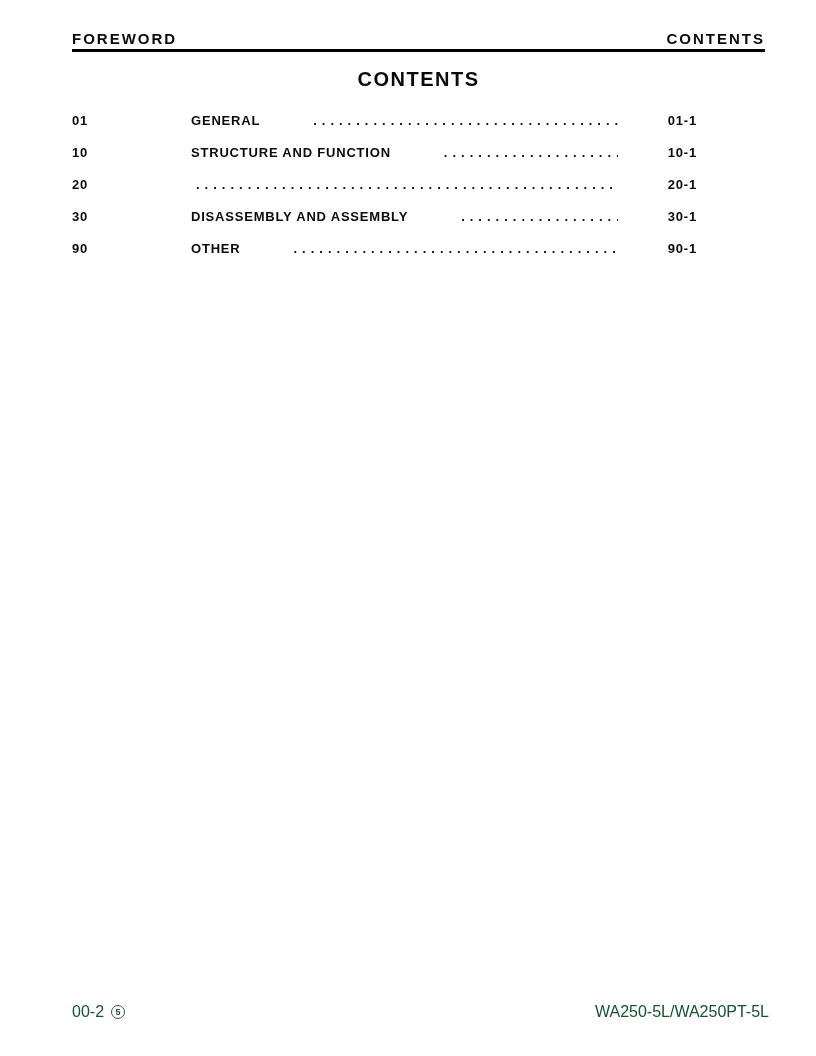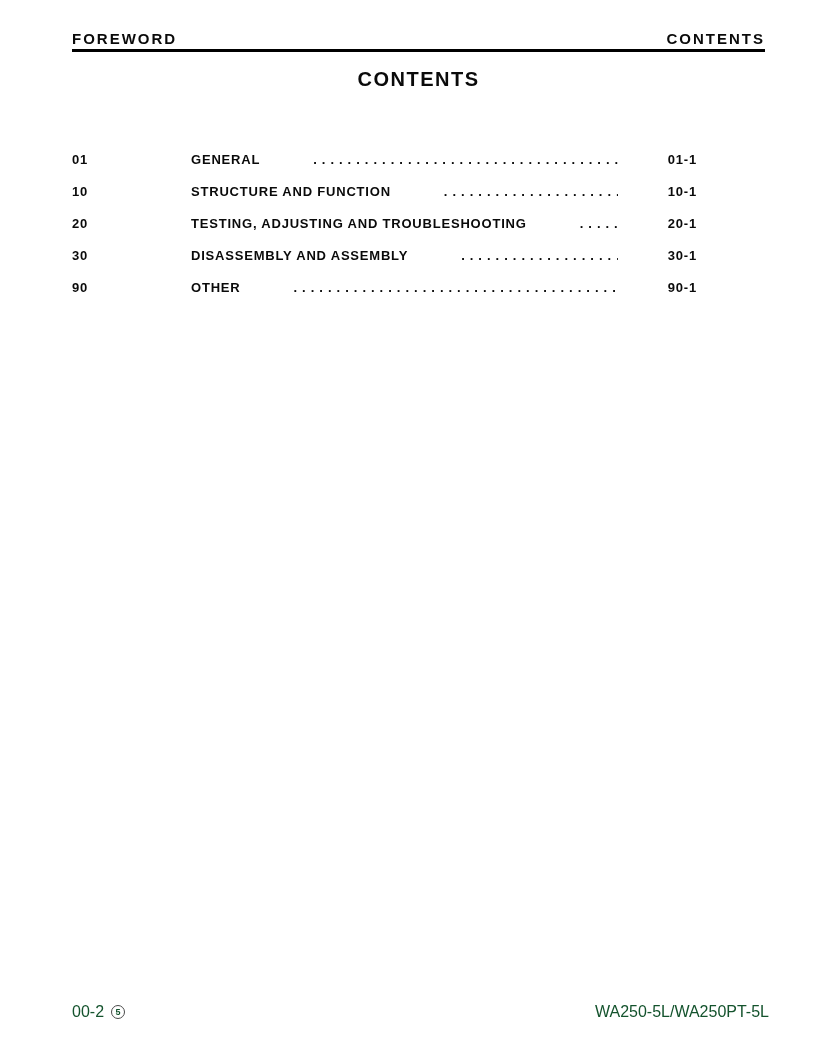--- a/index.html
+++ b/index.html
@@ -90,21 +90,20 @@
   .toc-leader {
     flex: 1 1 auto;
     overflow: hidden;
     white-space: nowrap;
     letter-spacing: 5px;
     margin: 0 2px 0 5px;
     min-width: 0;
   }
   .toc-page {
     white-space: nowrap;
-    margin-top: 39px;
   }
 
   
   .footer {
     position: absolute;
     left: 72px;
     right: 68px;
     bottom: 36px;
     display: flex;
     justify-content: space-between;
@@ -156,21 +155,20 @@
 
     <div class="toc-row">
       <span class="toc-num">10</span>
       <span class="toc-title">STRUCTURE AND FUNCTION</span>
       <span class="toc-leader">........................................................................................................................................</span>
       <span class="toc-page">10-1</span>
     </div>
 
     <div class="toc-row">
       <span class="toc-num">20</span>
-      <span class="toc-title">TESTING, ADJUSTING AND TROUBLESHOOTING</span>
       <span class="toc-leader">........................................................................................................................................</span>
       <span class="toc-page">20-1</span>
     </div>
 
     <div class="toc-row">
       <span class="toc-num">30</span>
       <span class="toc-title">DISASSEMBLY AND ASSEMBLY</span>
       <span class="toc-leader">........................................................................................................................................</span>
       <span class="toc-page">30-1</span>
     </div>

